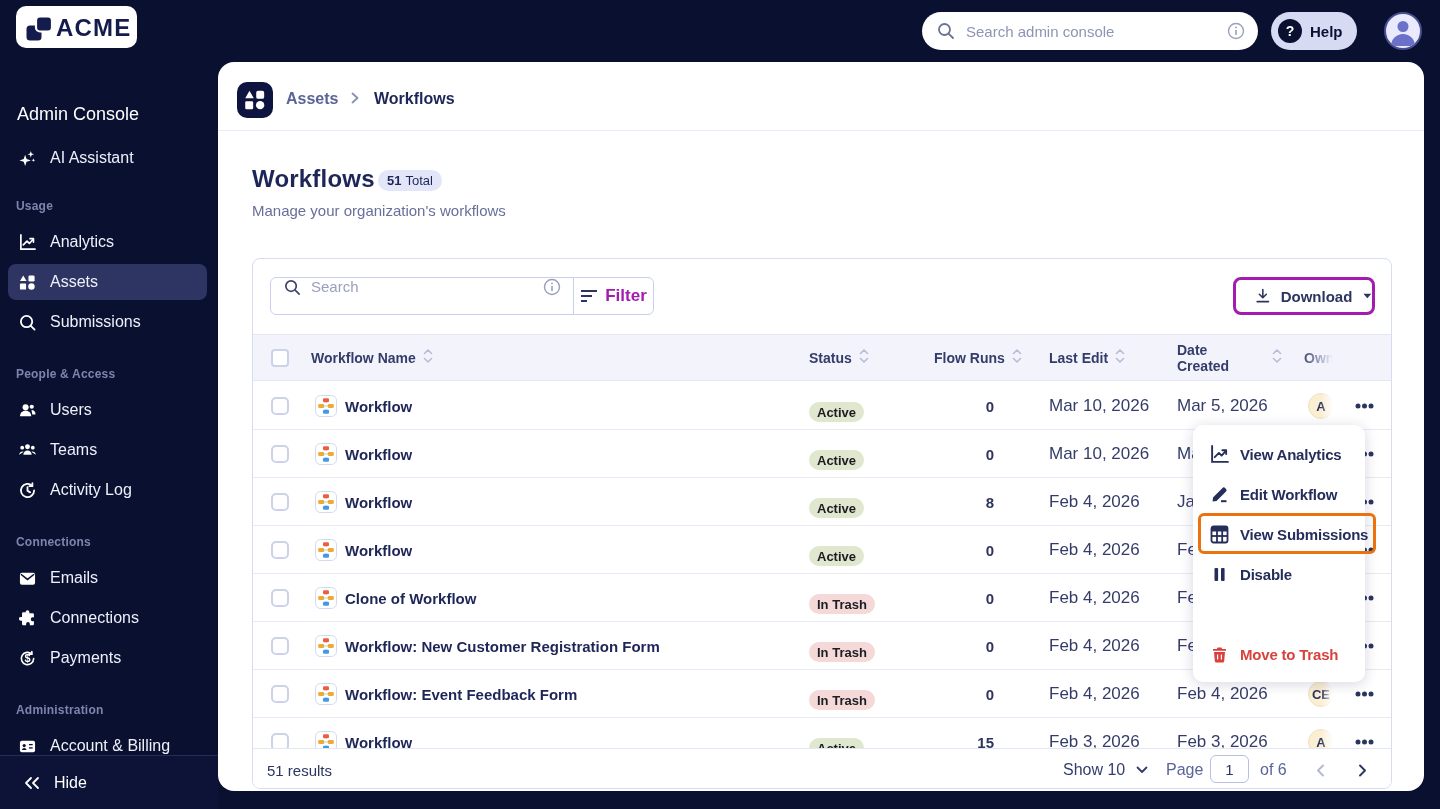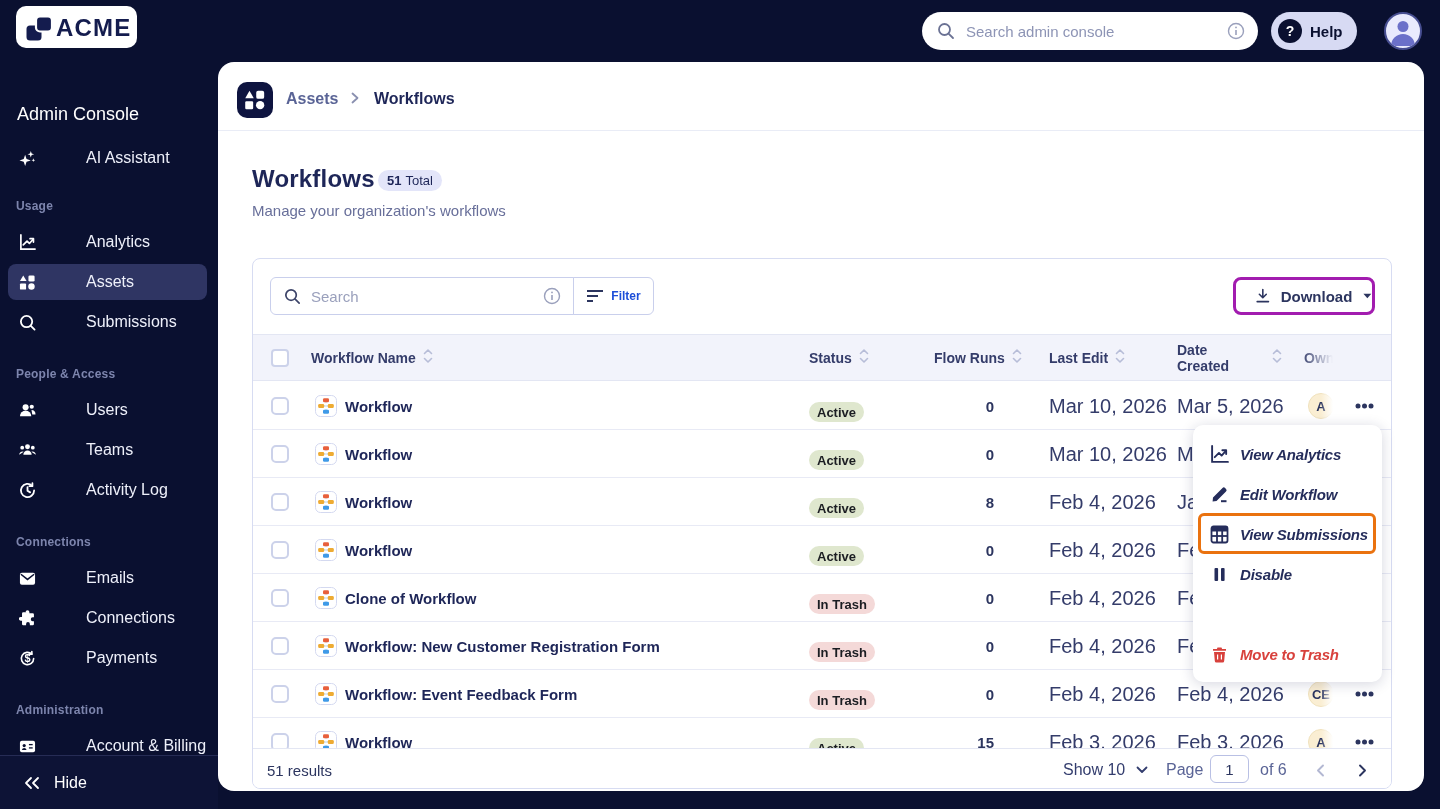--- a/index.html
+++ b/index.html
@@ -14,21 +14,21 @@
 #gsearch { position:absolute; left:922px; top:12px; width:336px; height:38px; background:#fff; border-radius:19px; display:flex; align-items:center; }
 #gsearch .ph { font-size:15px; color:#8d94b5; margin-left:10px; flex:1; }
 #help { position:absolute; left:1271px; top:12px; width:86px; height:38px; background:#d7daf3; border-radius:19px; display:flex; align-items:center; }
 #help .qc { width:24px; height:24px; border-radius:50%; background:#0a1030; color:#fff; font-size:14px; font-weight:bold; display:flex; align-items:center; justify-content:center; margin-left:7px; }
 #help .t { font-size:15px; font-weight:bold; color:#0a1030; margin-left:8px; }
 #avatar { position:absolute; left:1384px; top:12px; width:38px; height:38px; border-radius:50%; background:#e9eafd; border:2px solid #474e91; overflow:hidden; }
 
 
 #sidebar { position:absolute; left:0; top:62px; width:218px; height:747px; background:#0a1030; color:#eef0fa; }
 #sidebar .title { position:absolute; left:17px; top:34px; font-size:18px; font-weight:500; color:#fff;margin-top:8px; }
-.nav-item { position:absolute; left:8px; width:199px; height:40px; display:flex; align-items:center; border-radius:8px;gap:36px; }
+.nav-item { position:absolute; left:8px; width:199px; height:40px; display:flex; align-items:center; border-radius:8px; }
 .nav-item .ic { width:17px; height:17px; margin-left:11px; flex:none; display:flex; }
 .nav-item .lb { font-size:16px; margin-left:14px; color:#eef0fa; }
 .nav-item .ic svg { width:17px; height:17px; }
 .nav-item.sel { background:#2f3563; }
 .nav-sec { position:absolute; left:16px; font-size:12px; font-weight:bold; color:#7d85ad; letter-spacing:0.2px; }
 #hidebar { position:absolute; left:0; top:693px; width:218px; height:54px; background:#0d1336; border-top:1px solid #262c55; display:flex; align-items:center; }
 #hidebar .lb { color:#fff; font-size:16px; margin-left:14px; }
 
 
 #card { position:absolute; left:218px; top:62px; width:1206px; height:729px; background:#fff; border-radius:16px; }
@@ -37,47 +37,47 @@
 .crumb-sep { position:absolute; left:132px; top:28px; }
 .crumb-b { position:absolute; left:156px; top:28px; font-size:16px; font-weight:bold; color:#1e2658; }
 #crumb-line { position:absolute; left:0; top:68px; width:1206px; height:1px; background:#e9ecf6; }
 #pg-title { position:absolute; left:34px; top:103px; font-size:24px; font-weight:bold; color:#1e2658; letter-spacing:0.2px; }
 #pg-badge { position:absolute; left:160px; top:108px; height:21px; background:#e3e5f9; border-radius:11px; display:flex; align-items:center; padding:0 9px; font-size:13px; color:#1e2658; }
 #pg-badge b { margin-right:4px; }
 #pg-sub { position:absolute; left:34px; top:140px; font-size:15px; color:#686f9a; }
 
 
 #tbox { position:absolute; left:34px; top:196px; width:1140px; height:531px; border:1px solid #d7dcf2; border-radius:8px; overflow:hidden; background:#fff; }
-#tb-search { position:absolute; left:17px; top:18px; width:304px; height:38px; border:1px solid #c9cfec; border-radius:6px 0 0 6px; display:flex; align-items:center; }
+#tb-search { position:absolute; left:17px; top:18px; width:304px; height:38px; border:1px solid #c9cfec; border-radius:6px 0 0 6px; display:flex; align-items:flex-start; }
 #tb-search .ph { font-size:15px; color:#9aa0bc; margin-left:9px; flex:1; }
 #tb-filter { position:absolute; left:320px; top:18px; width:81px; height:38px; border:1px solid #c9cfec; border-radius:0 6px 6px 0; display:flex; align-items:center; justify-content:center; }
-#tb-filter .t { font-size:12px; font-weight:bold; color:#1d4ed8; margin-left:7px; }
+#tb-filter .t { font-size:17px; font-weight:bold; color:#a21caf; margin-left:7px; }
 #tb-dl { position:absolute; left:980px; top:18px; width:142px; height:38px; border:3px solid #a21caf; border-radius:8px; display:flex; align-items:center; }
 #tb-dl .t { font-size:15px; font-weight:bold; color:#2c355f; margin-left:10px; }
 
 
 #thead { position:absolute; left:0; top:75px; width:1138px; height:47px; background:#f2f3fb; border-top:1px solid #e3e6f3; border-bottom:1px solid #e3e6f3; }
 .hcell { position:absolute; font-size:14px; font-weight:bold; color:#343c6a; display:flex; align-items:center; height:100%; }
 .row { position:absolute; left:0; width:1138px; height:48px; border-bottom:1px solid #e8eaf5; background:#fff; }
 .cell { position:absolute; top:0; height:48px; display:flex; align-items:center; }
 .cb { width:18px; height:18px; border:2px solid #ccd2ea; border-radius:5px; background:#fff; }
 .wname { font-size:15px; font-weight:bold; color:#1e2658; }
 .pill { height:20px; border-radius:10px; padding:8px 8px; display:flex; align-items:center; font-size:13px; font-weight:bold;margin-top:12px; }
 .pill.active { background:#dfe7ce; color:#1b1d22; }
 .pill.trash { background:#f4d9d8; color:#1b1d22; }
 .num { font-size:15px; font-weight:bold; color:#2c355f; }
-.date { font-size:20px; color:#343c6a; }
+.date { font-size:17px; color:#343c6a; }
 .oav { width:26px; height:26px; border-radius:50%; background:#faeed3; border:1px solid #f0e2bd; display:flex; align-items:center; justify-content:center; font-size:13px; font-weight:bold; color:#2c355f; }
 
 
 #tfoot { position:absolute; left:0; top:489px; width:1138px; height:42px; background:#fff; border-top:1px solid #e3e6f3; }
 #tfoot .res { position:absolute; left:14px; top:13px; font-size:15px; color:#2c355f; }
 
 
-#menu { position:absolute; left:975px; top:363px; width:189px; height:257px; background:#fff; border-radius:10px; box-shadow:0 2px 14px rgba(20,30,80,0.18);font-style:italic; }
+#menu { position:absolute; left:975px; top:363px; width:172px; height:257px; background:#fff; border-radius:10px; box-shadow:0 2px 14px rgba(20,30,80,0.18); }
 .mi { position:absolute; left:0; width:189px; height:40px; display:flex; align-items:center; }
 .mi .ic { width:19px; height:19px; margin-left:17px; display:flex; }
 .mi .t { font-size:15px; font-weight:bold; color:#252d5b; margin-left:11px; letter-spacing:-0.2px; }
 .mi .t.red { color:#d8413c; }
 #mhl { position:absolute; left:5px; top:88px; width:178px; height:41px; border:3px solid #ea720f; border-radius:6px; }
 </style>
 </head>
 <body>
 <div id="app">
 

